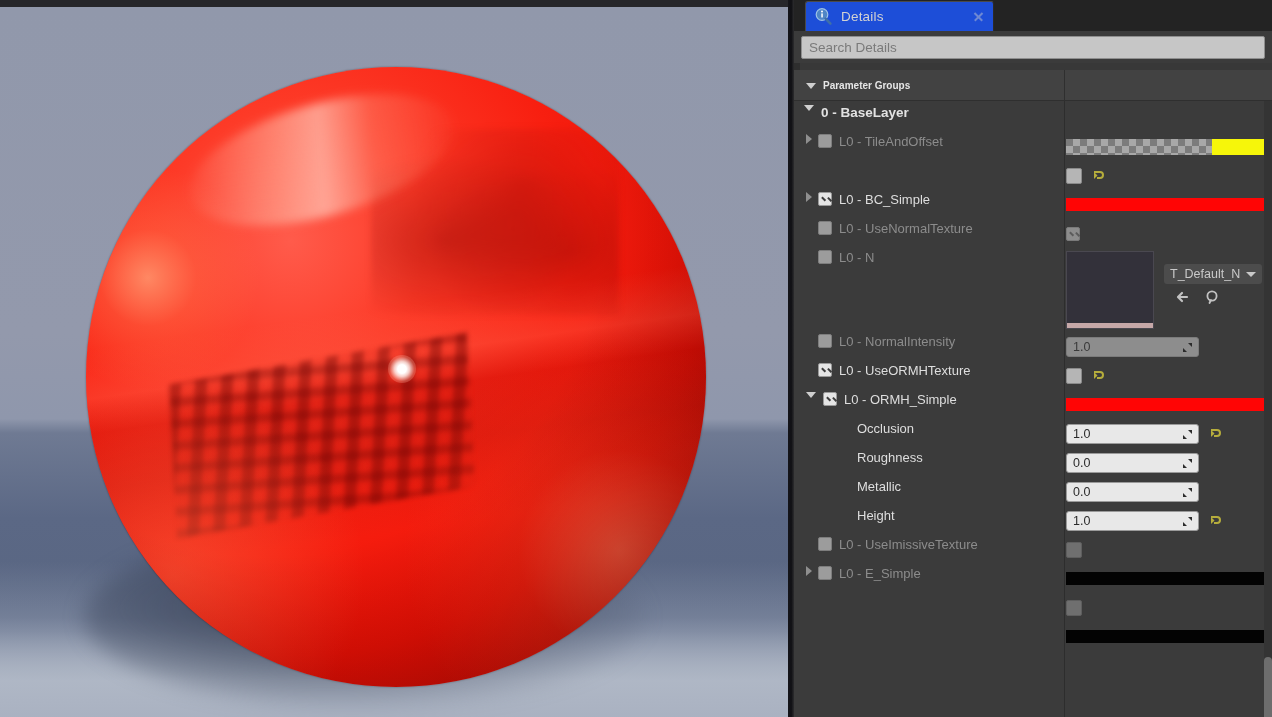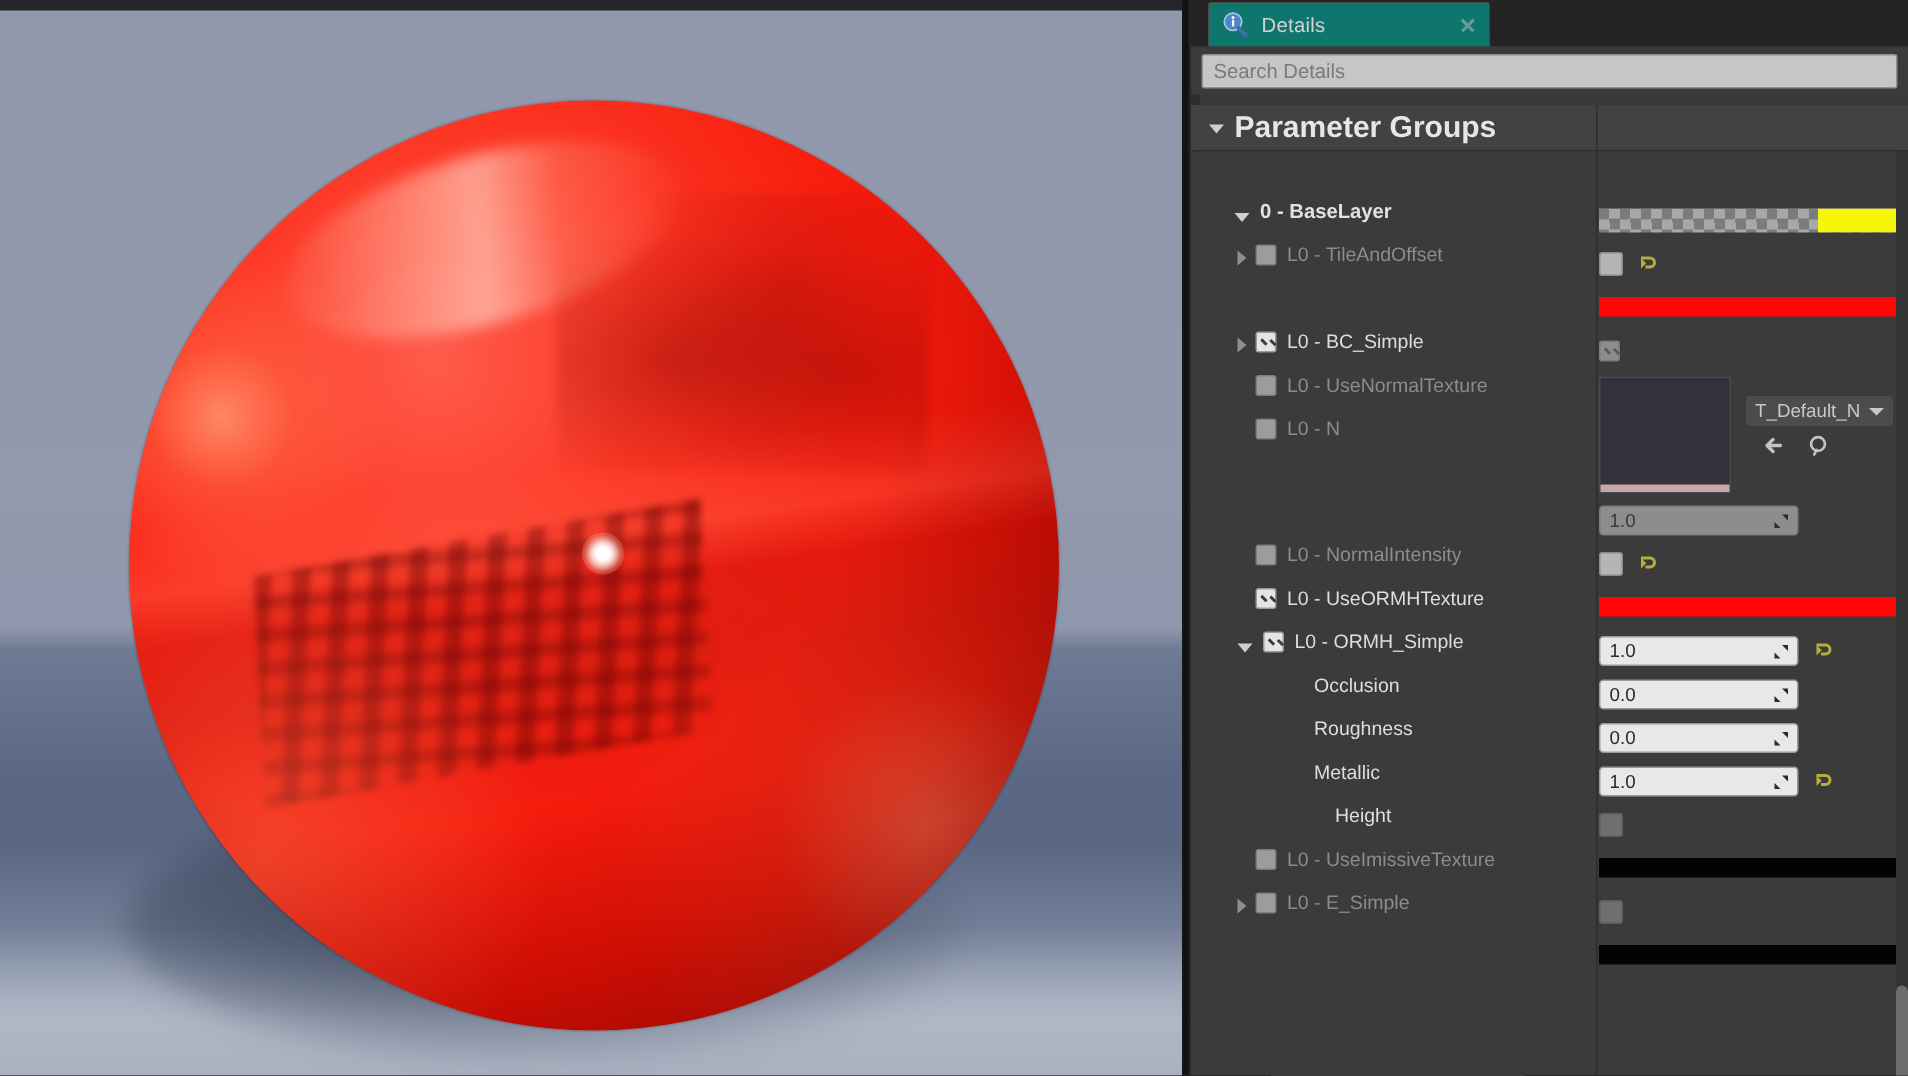--- a/index.html
+++ b/index.html
@@ -62,21 +62,21 @@
   
   #sph-dark { background:radial-gradient(circle at 30% 26%, rgba(0,0,0,0) 52%, rgba(60,0,0,.22) 76%, rgba(70,2,0,.46) 100%); }
 
   
   #panel { position:absolute; left:794px; top:0; width:478px; height:717px;
     background:#383838; }
 
   #tabstrip { position:absolute; left:0; top:0; width:478px; height:31px;
     background:#232323; }
   #tab-details { position:absolute; left:11px; top:1px; width:189px; height:30px;
-    background:#0f766e; border-top:1px solid #4a4a4a; border-left:1px solid #4a4a4a;
+    background:#1d4ed8; border-top:1px solid #4a4a4a; border-left:1px solid #4a4a4a;
     border-right:1px solid #2a2a2a; border-radius:3px 3px 0 0;
     display:flex; align-items:center; padding:0 8px; }
   #tab-icon { width:19px; height:19px; margin-right:8px; flex:none; position:relative; }
   #tab-label { color:#d2d2d2; font-size:13.5px; letter-spacing:.2px; flex:1; }
   #tab-close { width:13px; height:13px; flex:none; opacity:.45; position:relative; }
   #tab-close::before,#tab-close::after { content:""; position:absolute; left:1px; top:6px;
     width:11px; height:1.6px; background:#cfcfcf; }
   #tab-close::before { transform:rotate(45deg); }
   #tab-close::after { transform:rotate(-45deg); }
 
@@ -89,32 +89,32 @@
 
   #header-row { position:absolute; left:0; top:70px; width:478px; height:31px;
     background:#424242; border-bottom:1px solid #2f2f2f; }
   #header-left { position:absolute; left:0; top:0; width:270px; height:31px;
     display:flex; align-items:center; padding-left:12px; }
   .tri { width:0; height:0; flex:none; }
   .tri-down { border-left:5px solid transparent; border-right:5px solid transparent;
     border-top:6px solid #cfcfcf; margin-right:7px; }
   .tri-right { border-top:5px solid transparent; border-bottom:5px solid transparent;
     border-left:6px solid #8f8f8f; margin-right:6px; }
-  #header-title { color:#e6e6e6; font-size:20px; font-weight:bold; }
+  #header-title { color:#e6e6e6; font-size:10px; font-weight:bold; }
   #header-divider { position:absolute; left:270px; top:0; width:1px; height:31px;
     background:#2f2f2f; }
 
   #rows { position:absolute; left:0; top:101px; width:478px; height:616px;
     background:#3b3b3b; }
   #col-divider { position:absolute; left:270px; top:0; width:1px; height:616px;
     background:#2d2d2d; }
 
   .row { position:absolute; left:0; width:478px; height:29px; }
-  .row .lbl { position:absolute; left:0; top:16px; width:268px; height:29px;
-    display:flex; align-items:flex-end;margin-left:19px; }
+  .row .lbl { position:absolute; left:0; top:2px; width:268px; height:29px;
+    display:flex; align-items:flex-start; }
   .row .val { position:absolute; left:272px; top:0; width:206px; height:29px;
     display:flex; align-items:center; }
   .rtxt { font-size:13px; color:#dedede; white-space:nowrap; }
   .rtxt.dim { color:#8c8c8c; }
   .rtxt.grouphdr { font-size:13.5px; font-weight:bold; color:#e2e2e2; }
 
   .cb { width:14px; height:14px; flex:none; margin-right:7px; border-radius:2px;
     position:relative; }
   .cb.off { background:#b3b3b3; border:1px solid #8a8a8a; }
   .cb.off.faded { background:#9c9c9c; border-color:#7d7d7d; }
@@ -380,21 +380,21 @@
               <div class="numbox">
                 <span>0.0</span>
                 <span class="drag"><svg width="11" height="11" viewBox="0 0 11 11">
                     <path d="M10 1 L10 5 L6 1 Z" fill="#2b2b2b"></path>
                     <path d="M1 10 L5 10 L1 6 Z" fill="#2b2b2b"></path>
                   </svg></span>
               </div>
             </div>
           </div>
           <div class="row" style="top: 405px;">
-            <div class="lbl" style="padding-left: 44px;">
+            <div class="lbl" style="padding-left: 30px;">
               <span class="spacer" style="width: 12px;"></span>
               <span class="spacer" style="width: 21px;"></span>
               <span class="rtxt">Height</span>
             </div>
             <div class="val">
               <div class="numbox">
                 <span>1.0</span>
                 <span class="drag"><svg width="11" height="11" viewBox="0 0 11 11">
                     <path d="M10 1 L10 5 L6 1 Z" fill="#2b2b2b"></path>
                     <path d="M1 10 L5 10 L1 6 Z" fill="#2b2b2b"></path>

